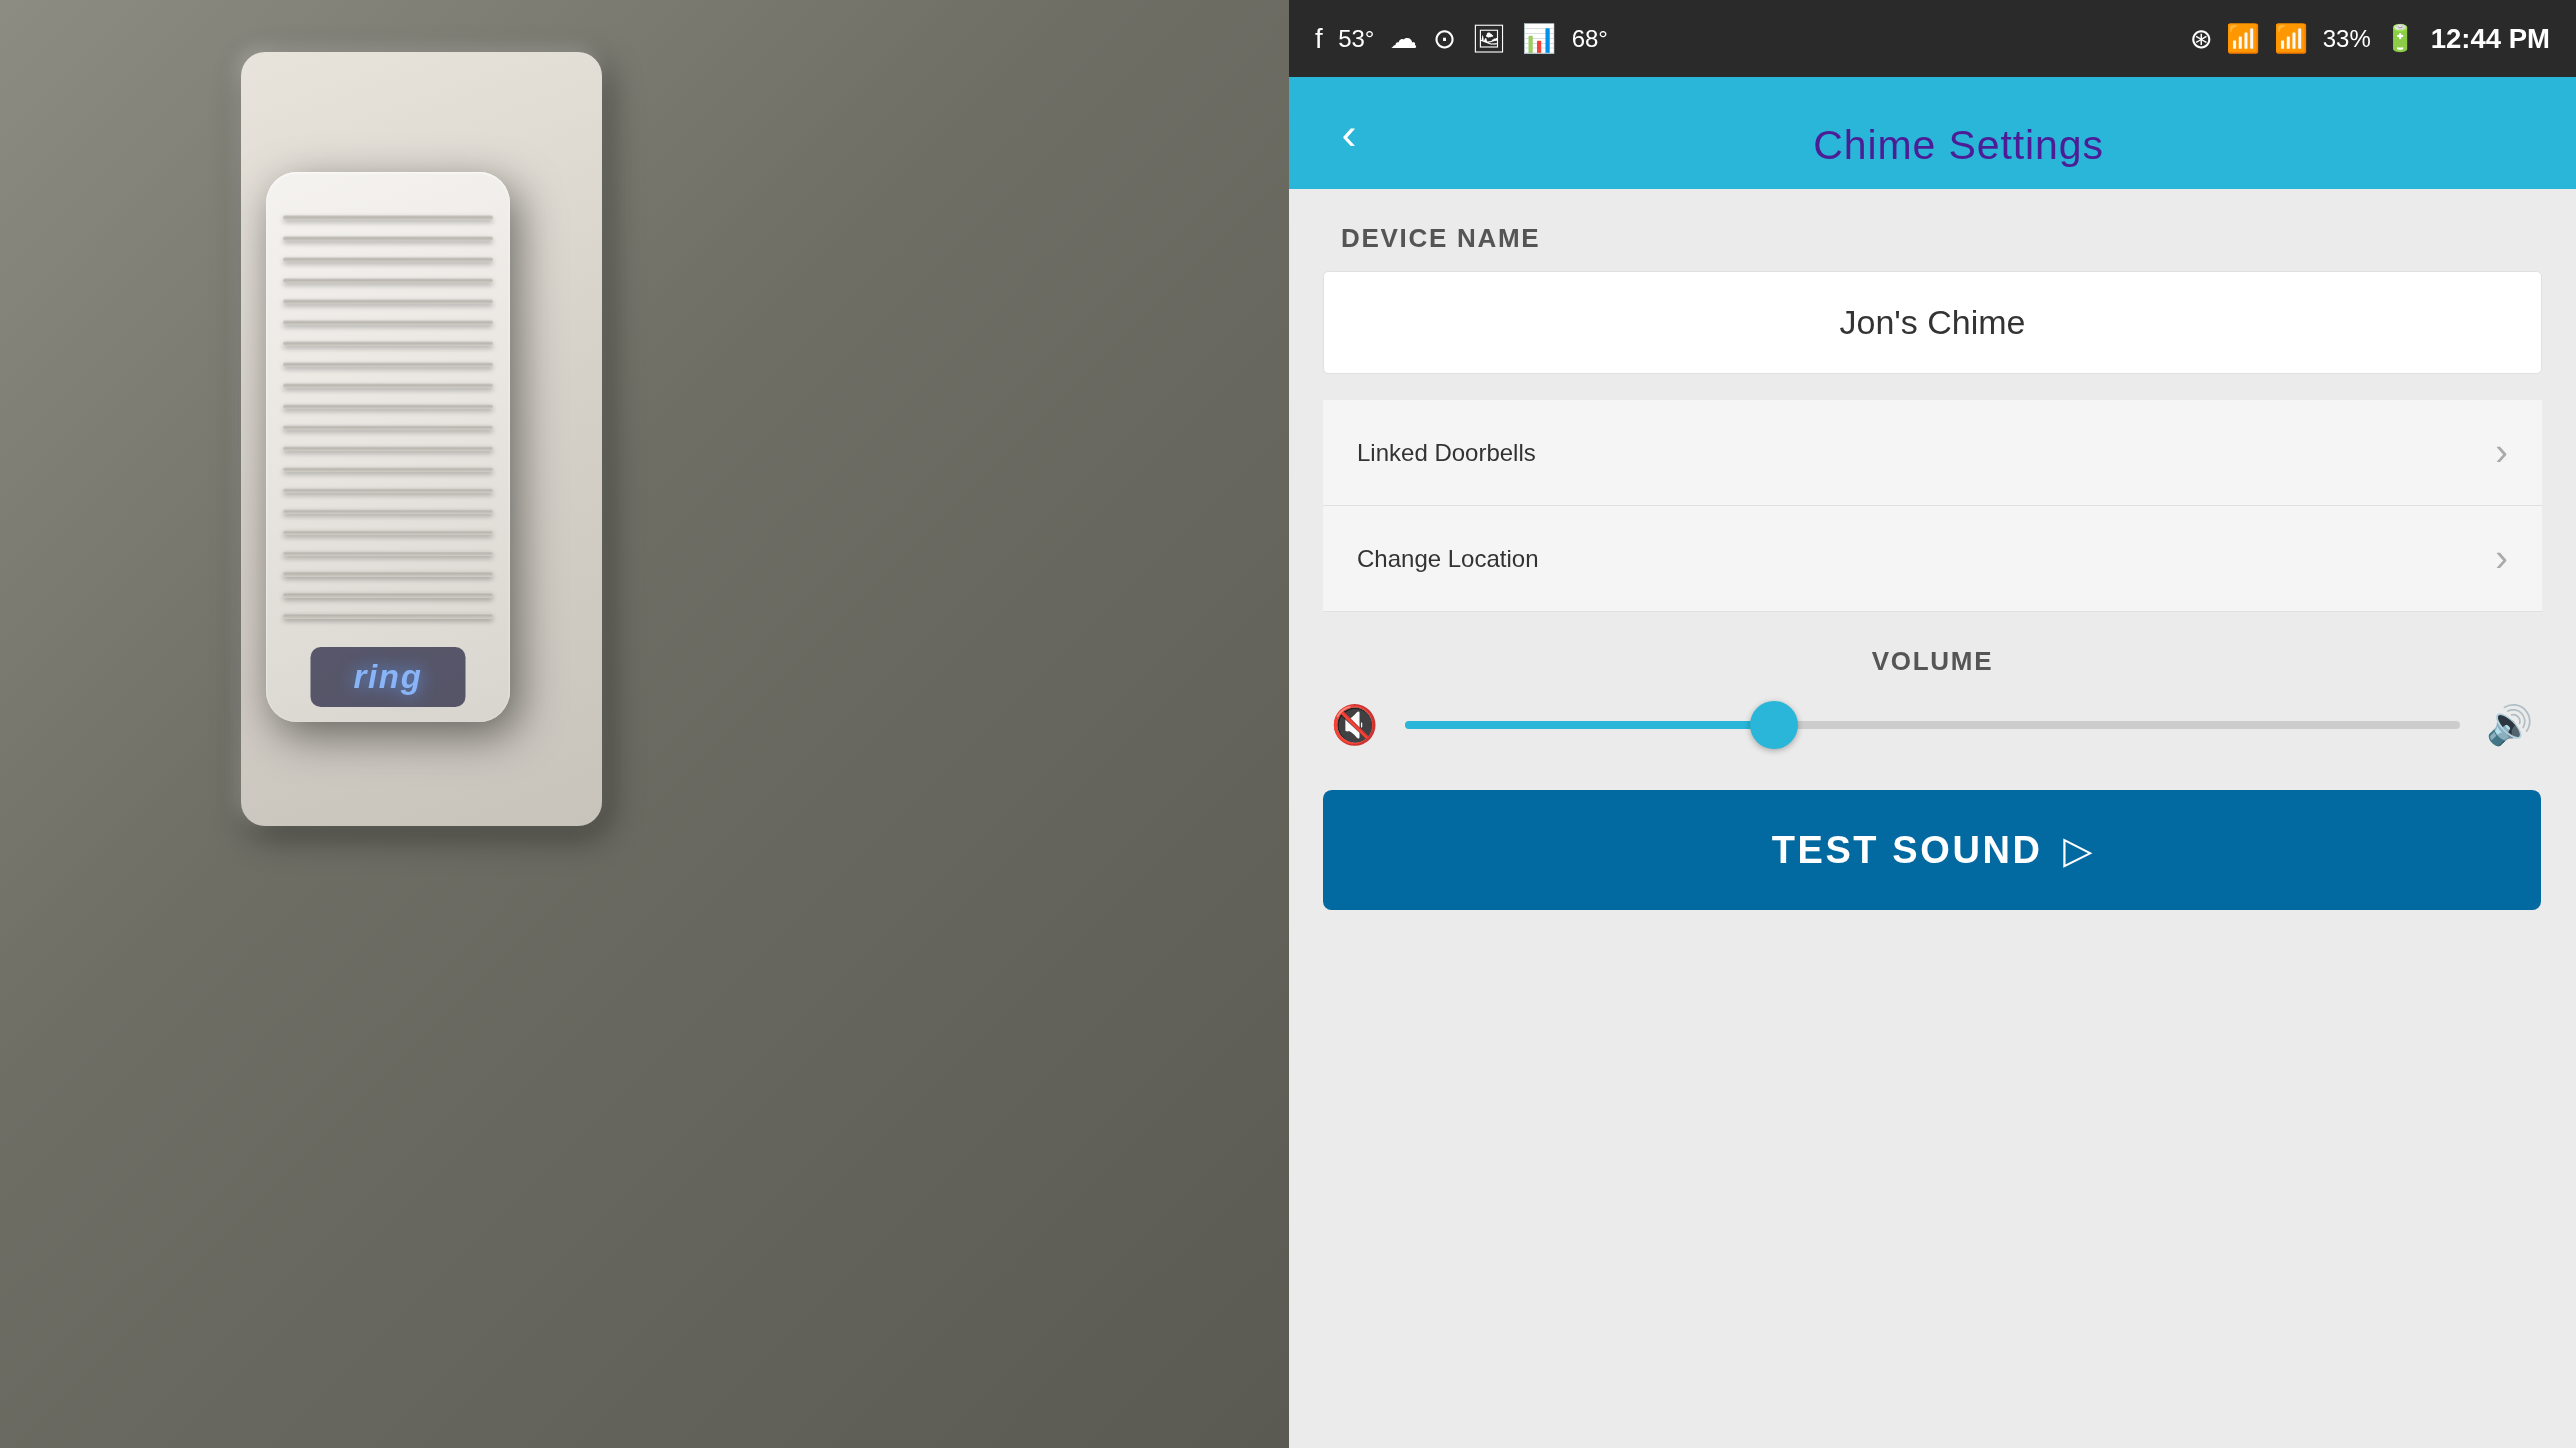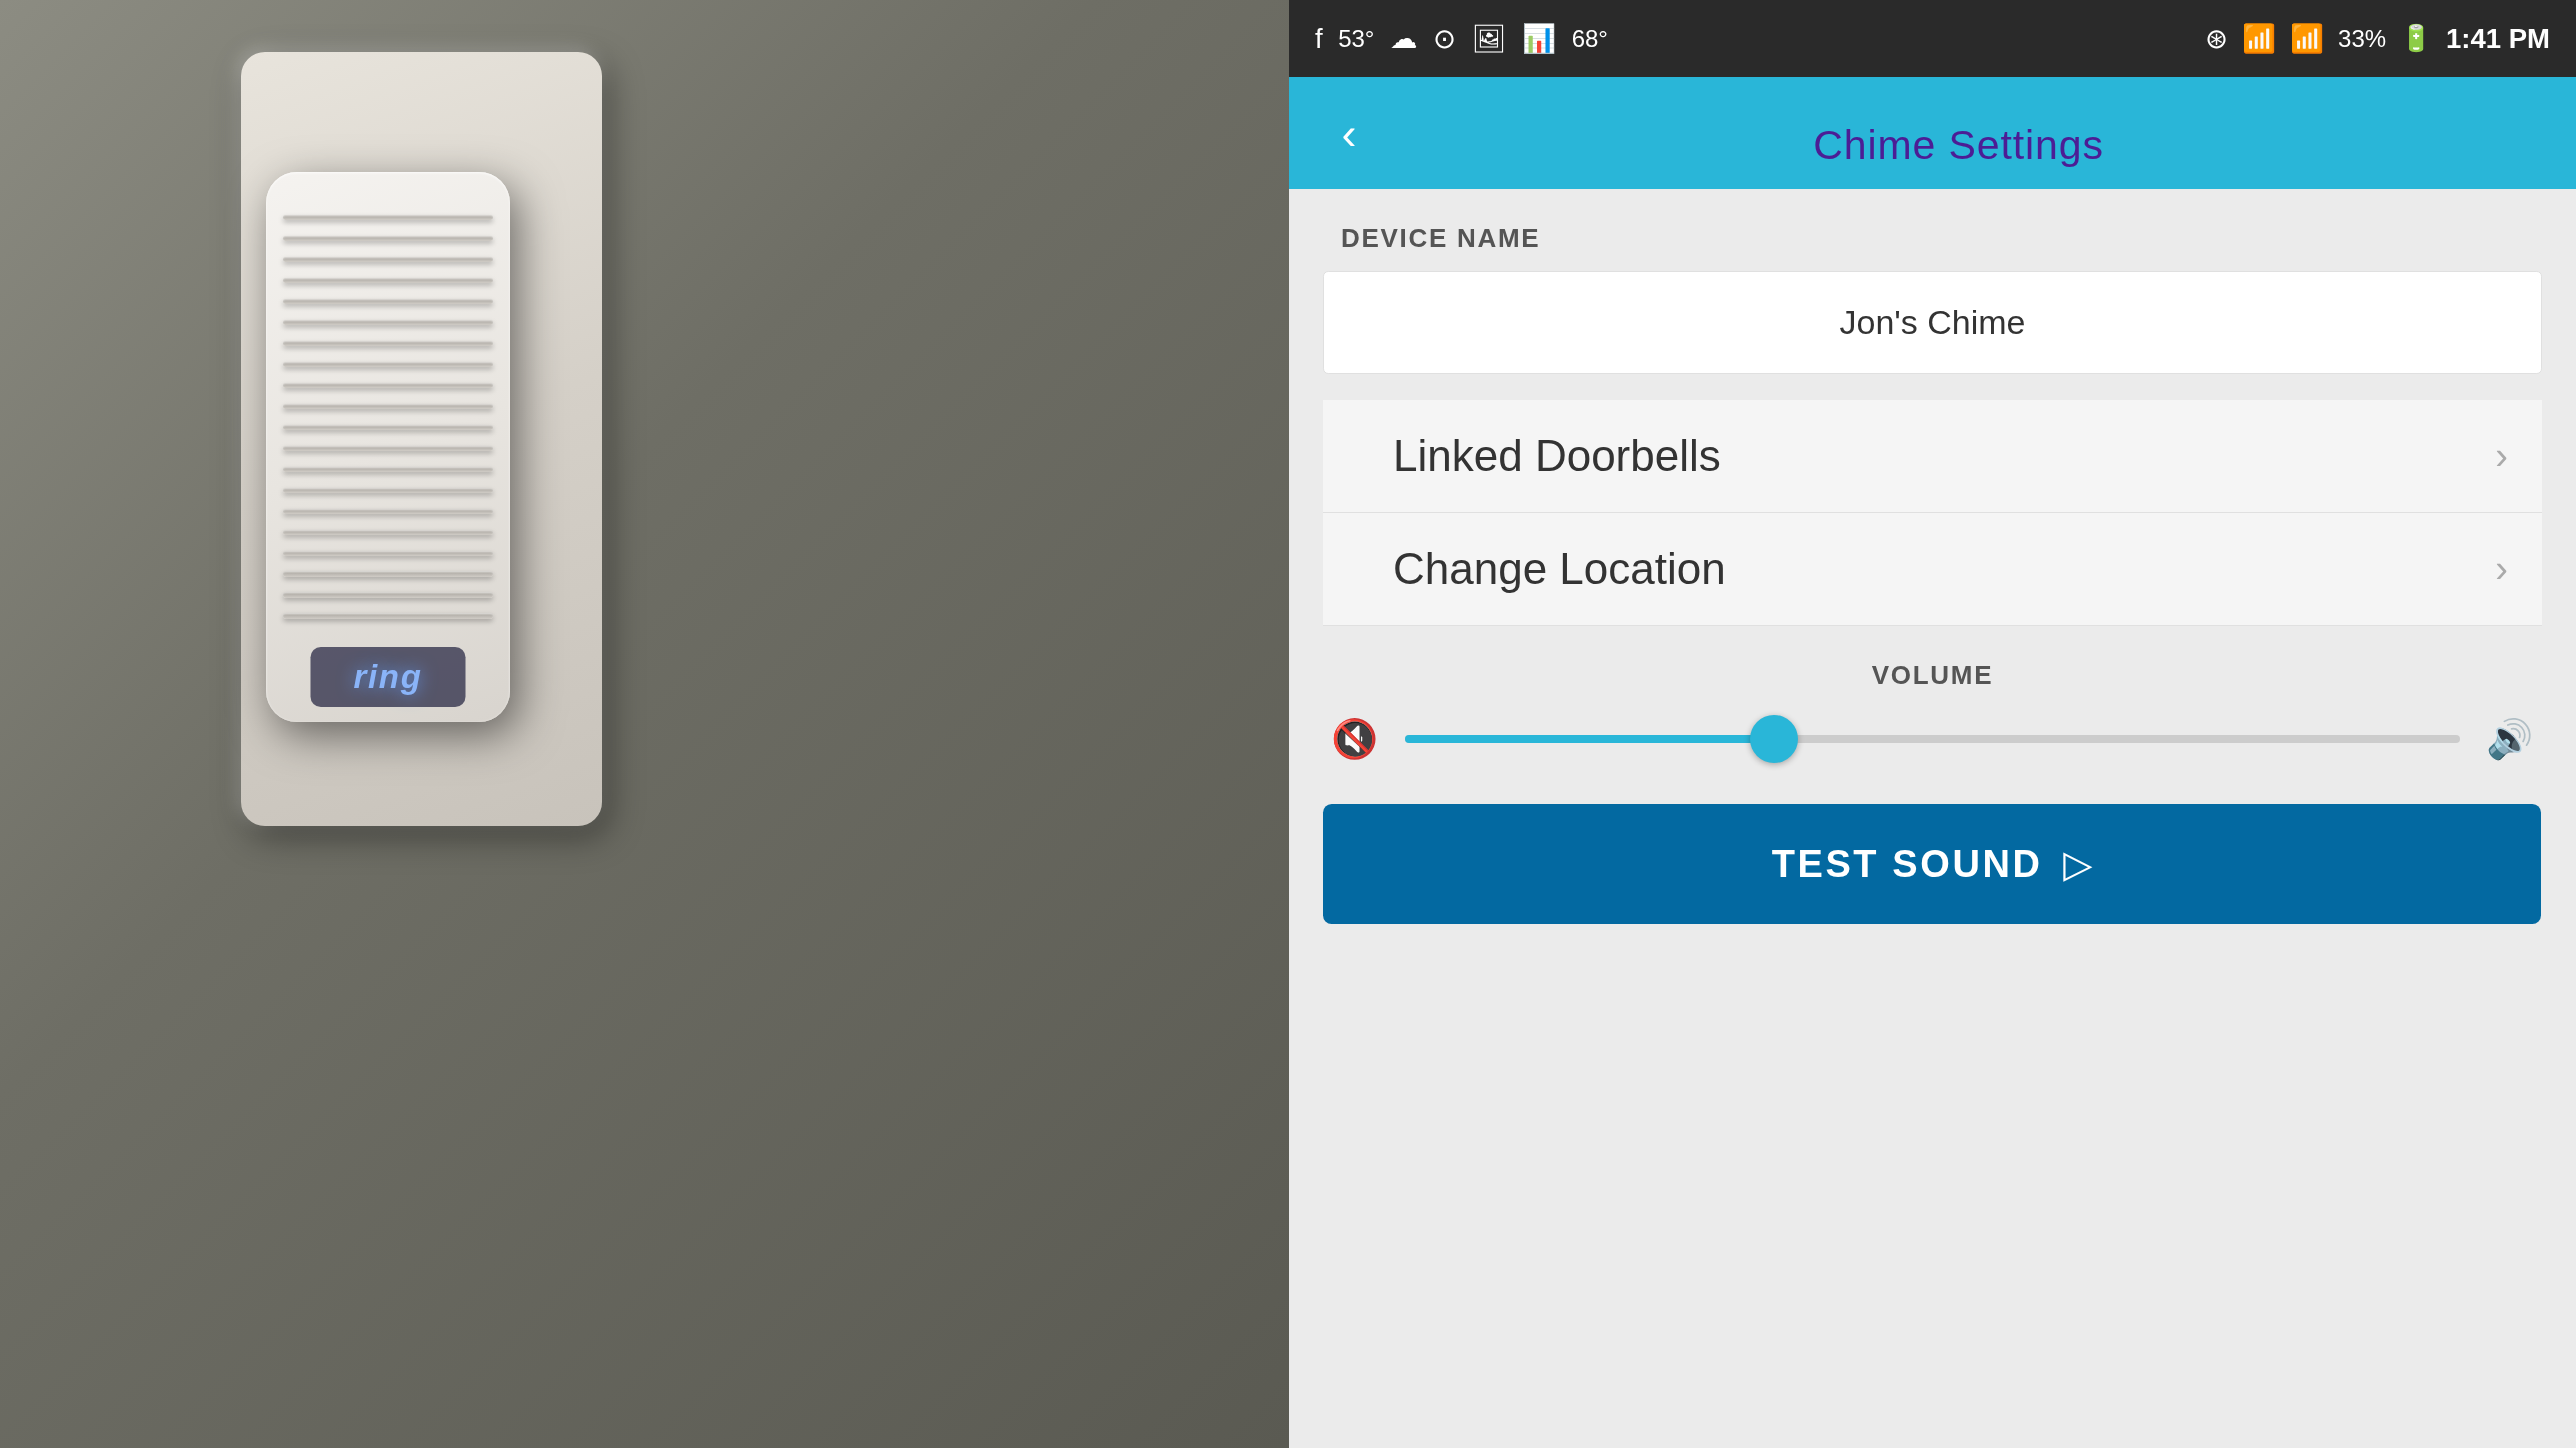--- a/index.html
+++ b/index.html
@@ -224,23 +224,22 @@
       cursor: pointer;
     }
 
     .menu-item:first-of-type {
       border-top: 0.9px solid #e0e0e0;
       margin-top: 17px;
     }
 
     .menu-item-label {
       flex: 1;
-      font-size: 44px;
+      font-size: 24px;
       color: #333333;
-      margin-left: 36px;
     }
 
     .menu-chevron {
       color: #aaaaaa;
       font-size: 38px;
     }
 
     
     .firmware-row {
       margin: 0 34px;
@@ -388,21 +387,21 @@
     <span class="status-icon">🖼</span>
     <span class="status-icon">📊</span>
     <span class="status-text">68°</span>
     <div class="status-spacer"></div>
     <div class="status-right">
       <span class="status-icon">⊛</span>
       <span class="status-icon">📶</span>
       <span class="status-icon">📶</span>
       <span class="status-text">33%</span>
       <span class="battery-icon">🔋</span>
-      <span class="time-text">1:41 PM</span>
+      <span class="time-text">12:44 PM</span>
     </div>
   </div>
 
   <div class="app-header">
     <div class="back-btn">
       <span class="back-arrow">‹</span>
     </div>
     <span class="header-title">Chime Settings</span>
   </div>
 

